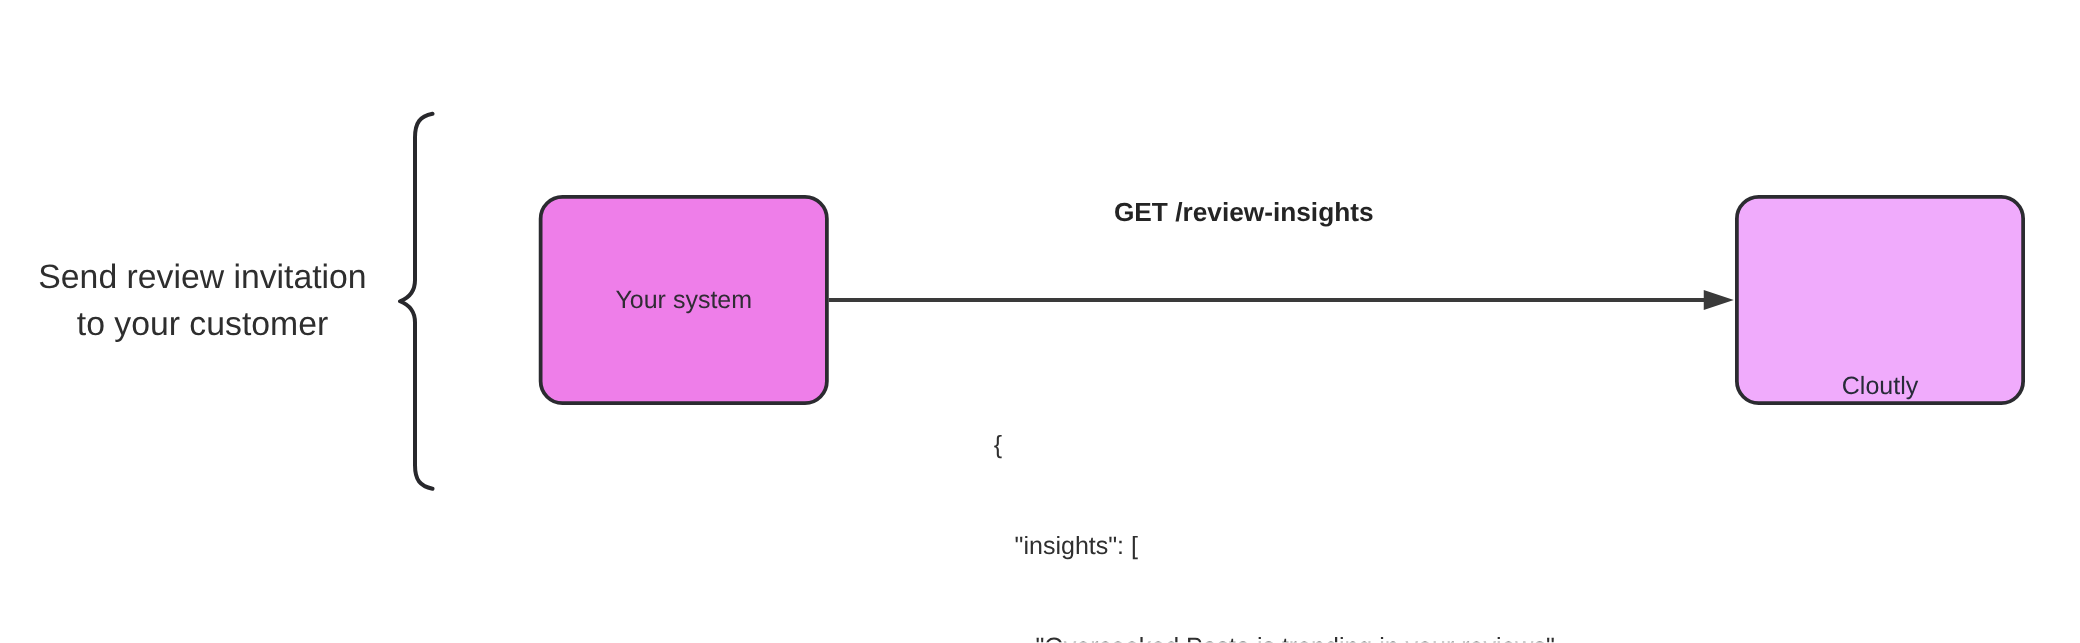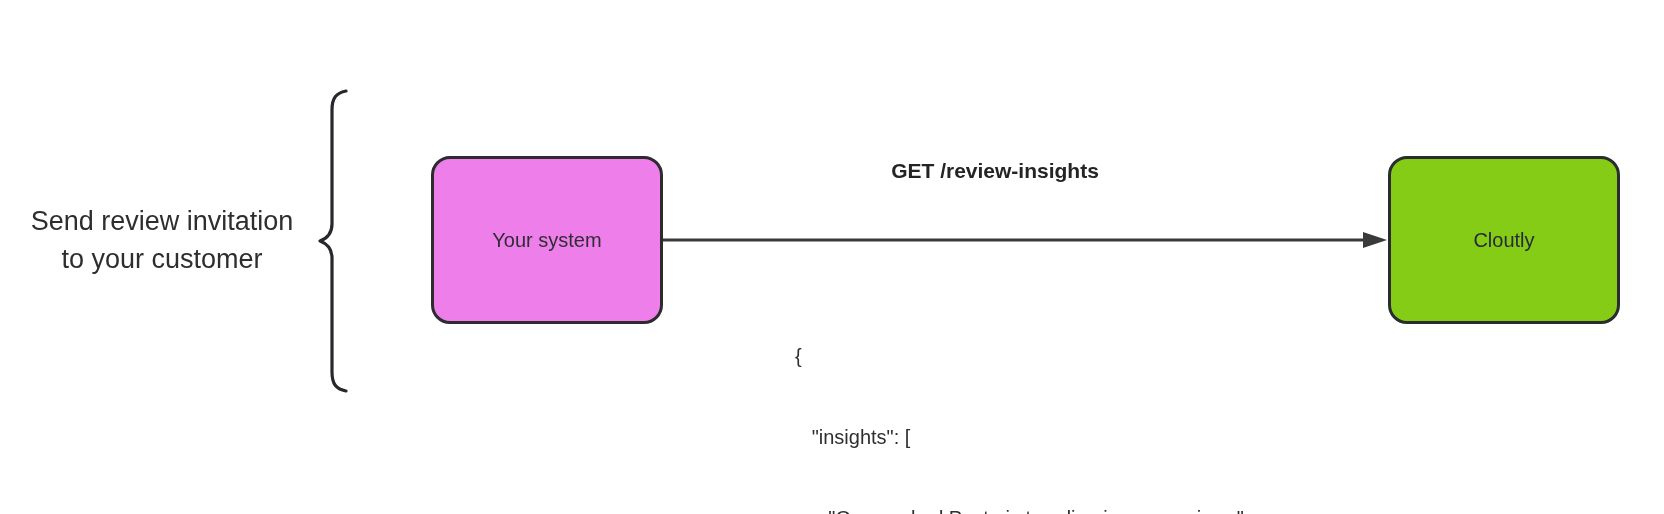--- a/index.html
+++ b/index.html
@@ -43,22 +43,23 @@
     justify-content: center;
     font-size: 20px;
     color: #302c34;
   }
   .node-your-system {
     left: 431px;
     background: #ee7ee9;
   }
   .node-cloutly {
     left: 1388px;
-    background: #84cc16;
+    background: #f0abfc;
     color: #272b38;
+    align-items: flex-end;
   }
   .arrow-svg {
     position: absolute;
     left: 0;
     top: 0;
     pointer-events: none;
   }
   .arrow-label {
     position: absolute;
     left: 995px;

